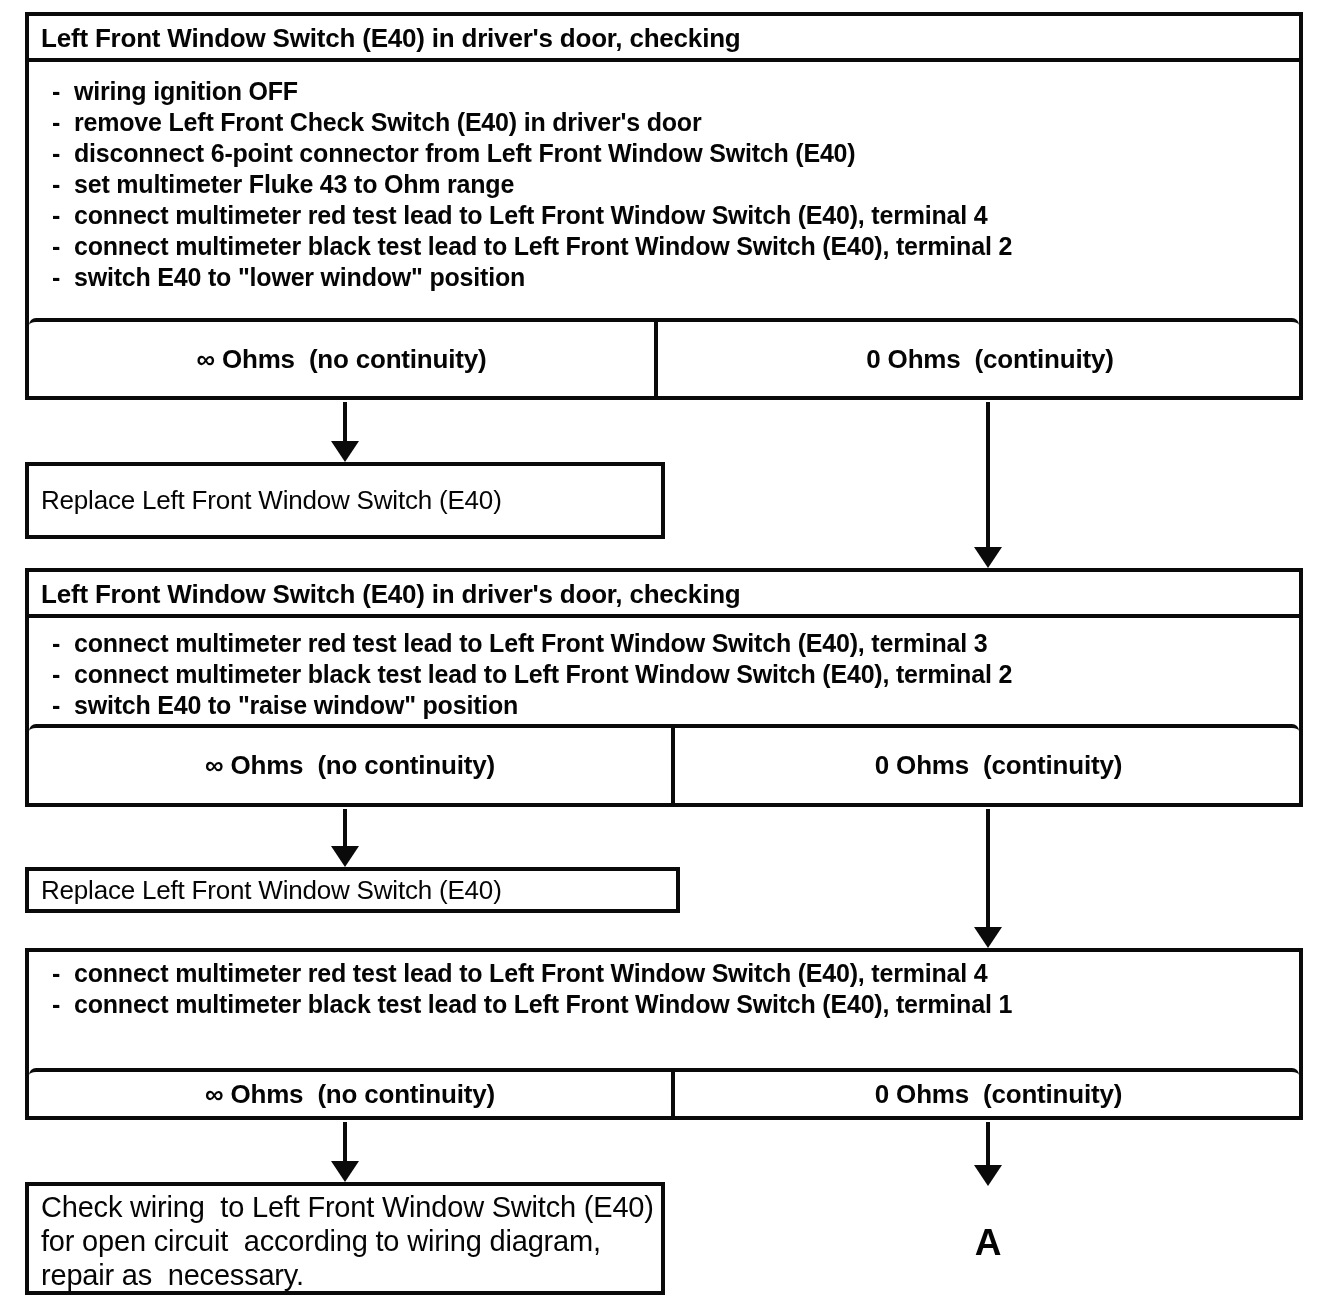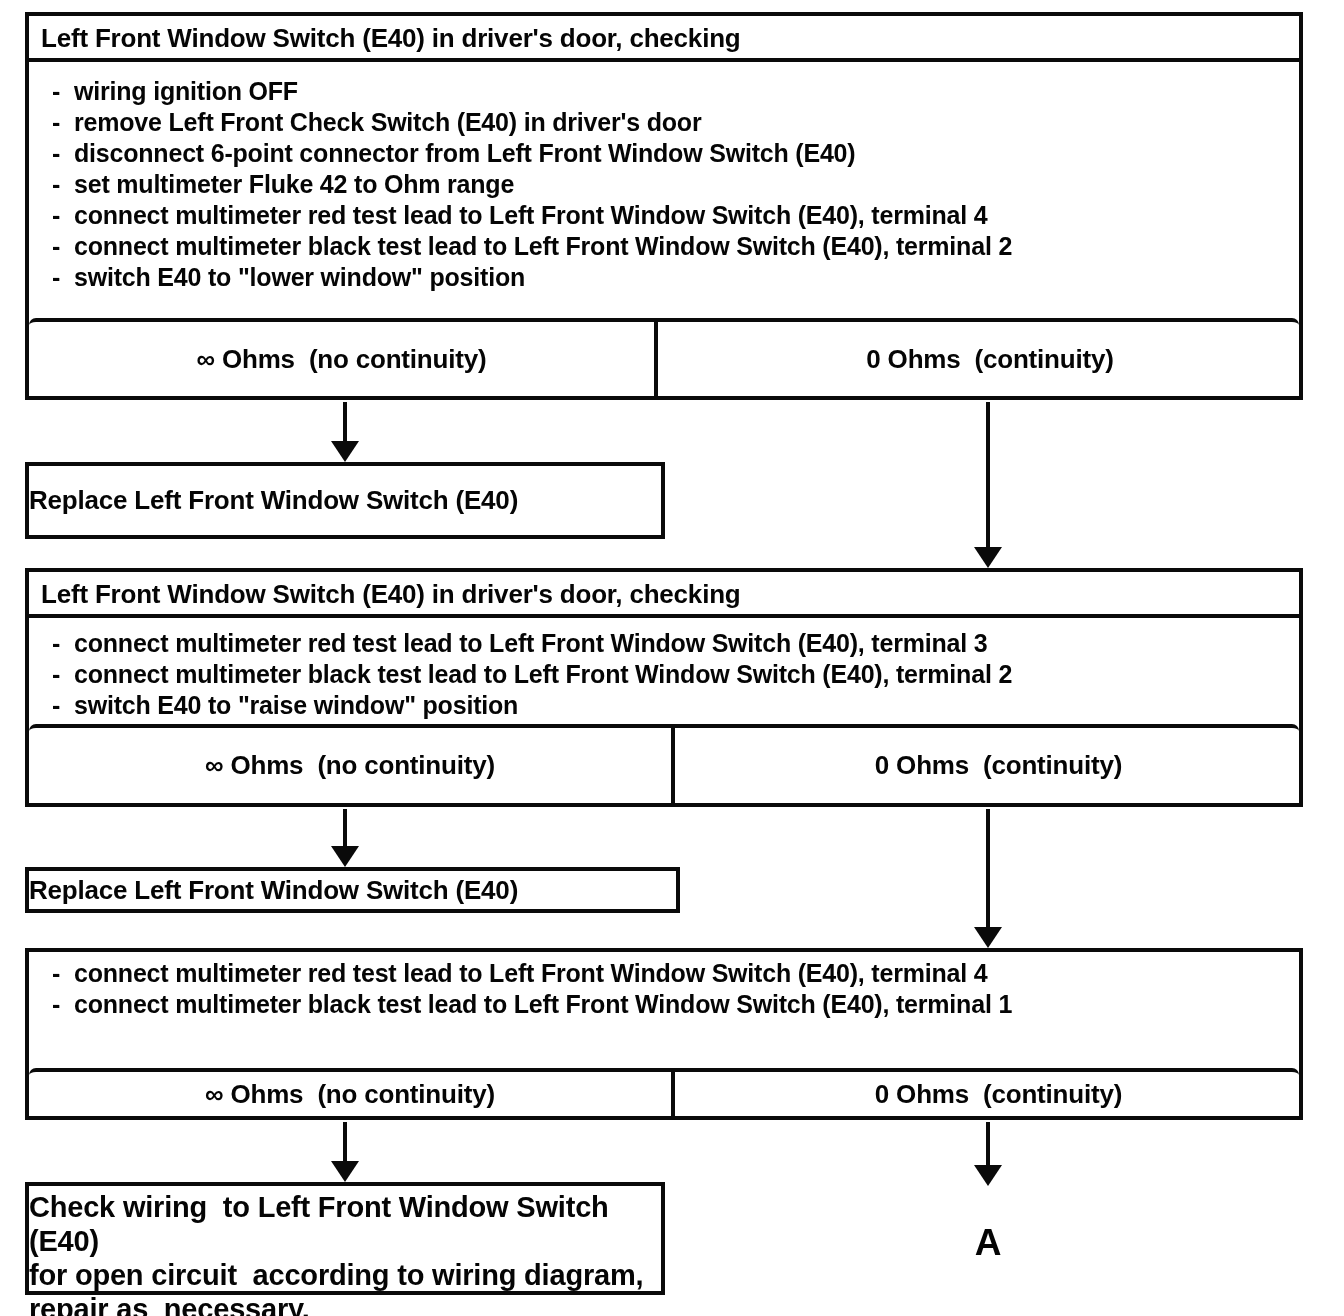--- a/index.html
+++ b/index.html
@@ -93,22 +93,23 @@
   .results .cell.right { flex: 1 1 auto; margin-left: 23px; }
 
   .action-box {
     position: absolute;
     border: 4px solid #0a0a0a;
     box-sizing: border-box;
     background: #ffffff;
     display: flex;
     align-items: center;
     font-size: 26px;
-    font-weight: 700;
-    letter-spacing: -0.2px;
+    font-weight: 400;
+    letter-spacing: -0.2px;
+    padding-left: 12px;
   }
   #r1 { left: 25px; top: 462px;  width: 640px; height: 77px; }
   #r2 { left: 25px; top: 867px;  width: 655px; height: 46px; }
   #cw {
     left: 25px; top: 1182px; width: 640px; height: 113px;
     align-items: flex-start;
     font-size: 29px;
     line-height: 34px;
     padding-top: 4px;
   }
@@ -163,21 +164,21 @@
       <div class="step">
           <span class="dash">-</span>
           <span class="text">remove Left Front Check Switch (E40) in driver's door</span>
         </div>
       <div class="step">
           <span class="dash">-</span>
           <span class="text">disconnect 6-point connector from Left Front Window Switch (E40)</span>
         </div>
       <div class="step">
           <span class="dash">-</span>
-          <span class="text">set multimeter Fluke 42 to Ohm range</span>
+          <span class="text">set multimeter Fluke 43 to Ohm range</span>
         </div>
       <div class="step">
           <span class="dash">-</span>
           <span class="text">connect multimeter red test lead to Left Front Window Switch (E40), terminal 4</span>
         </div>
       <div class="step">
           <span class="dash">-</span>
           <span class="text">connect multimeter black test lead to Left Front Window Switch (E40), terminal 2</span>
         </div>
       <div class="step">

